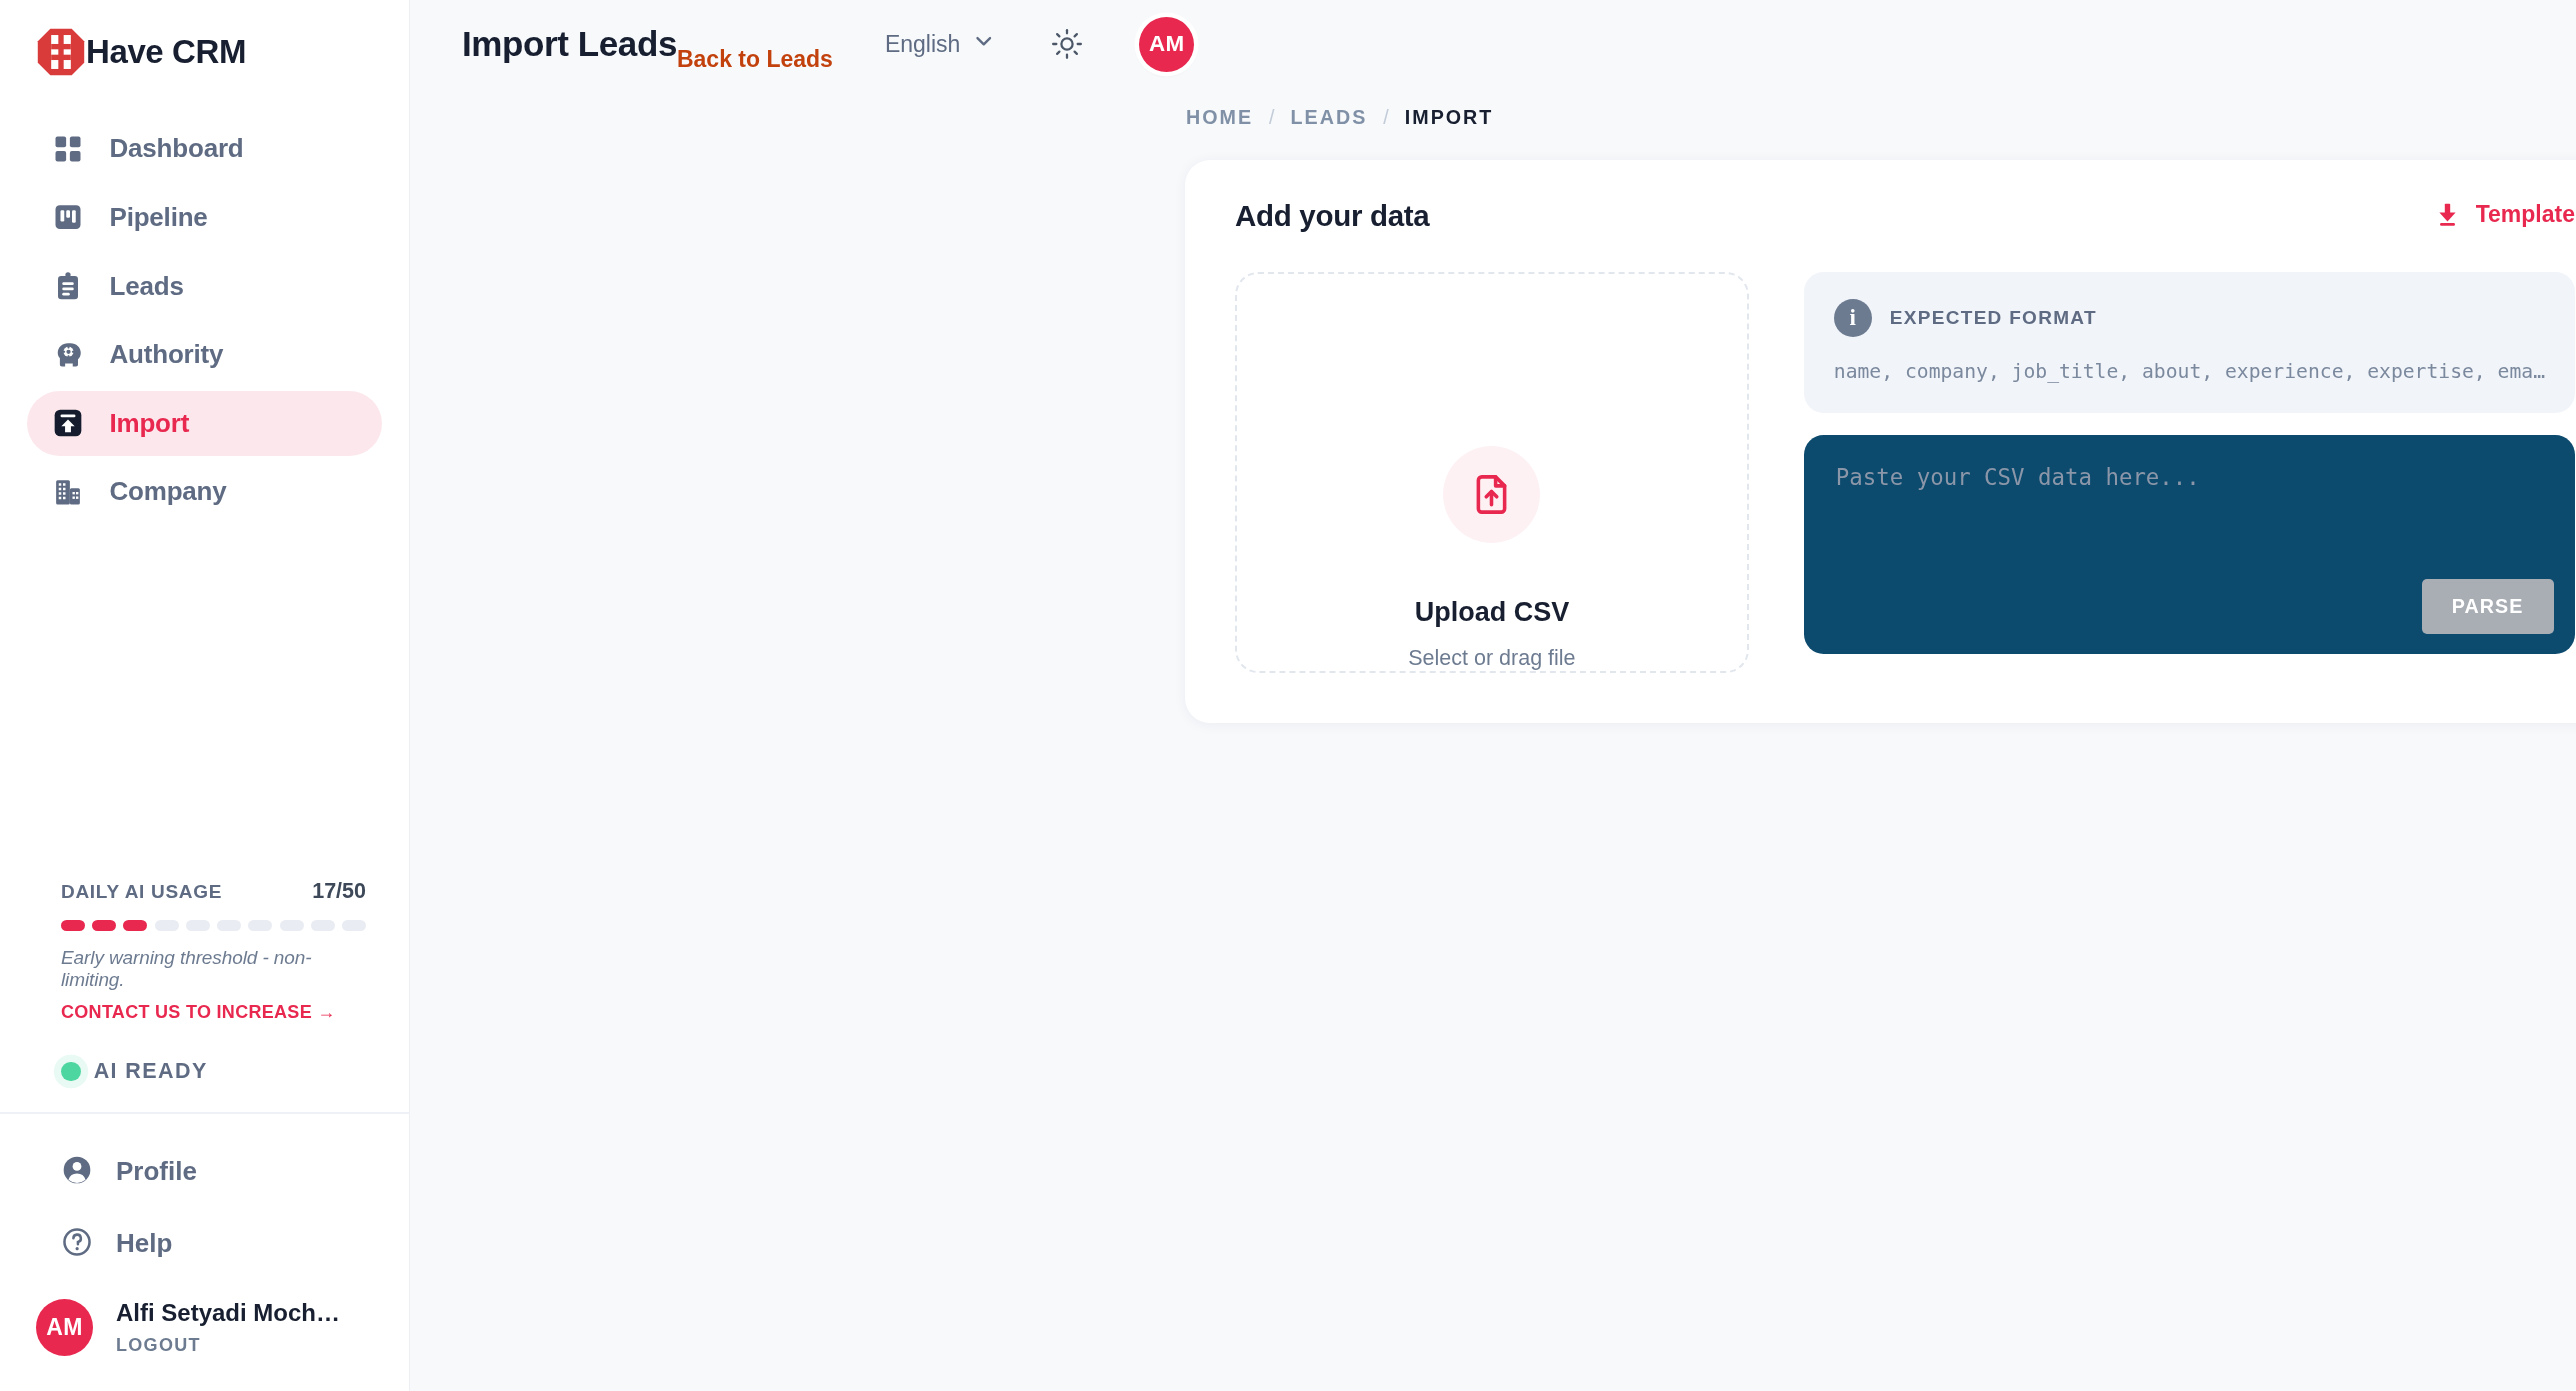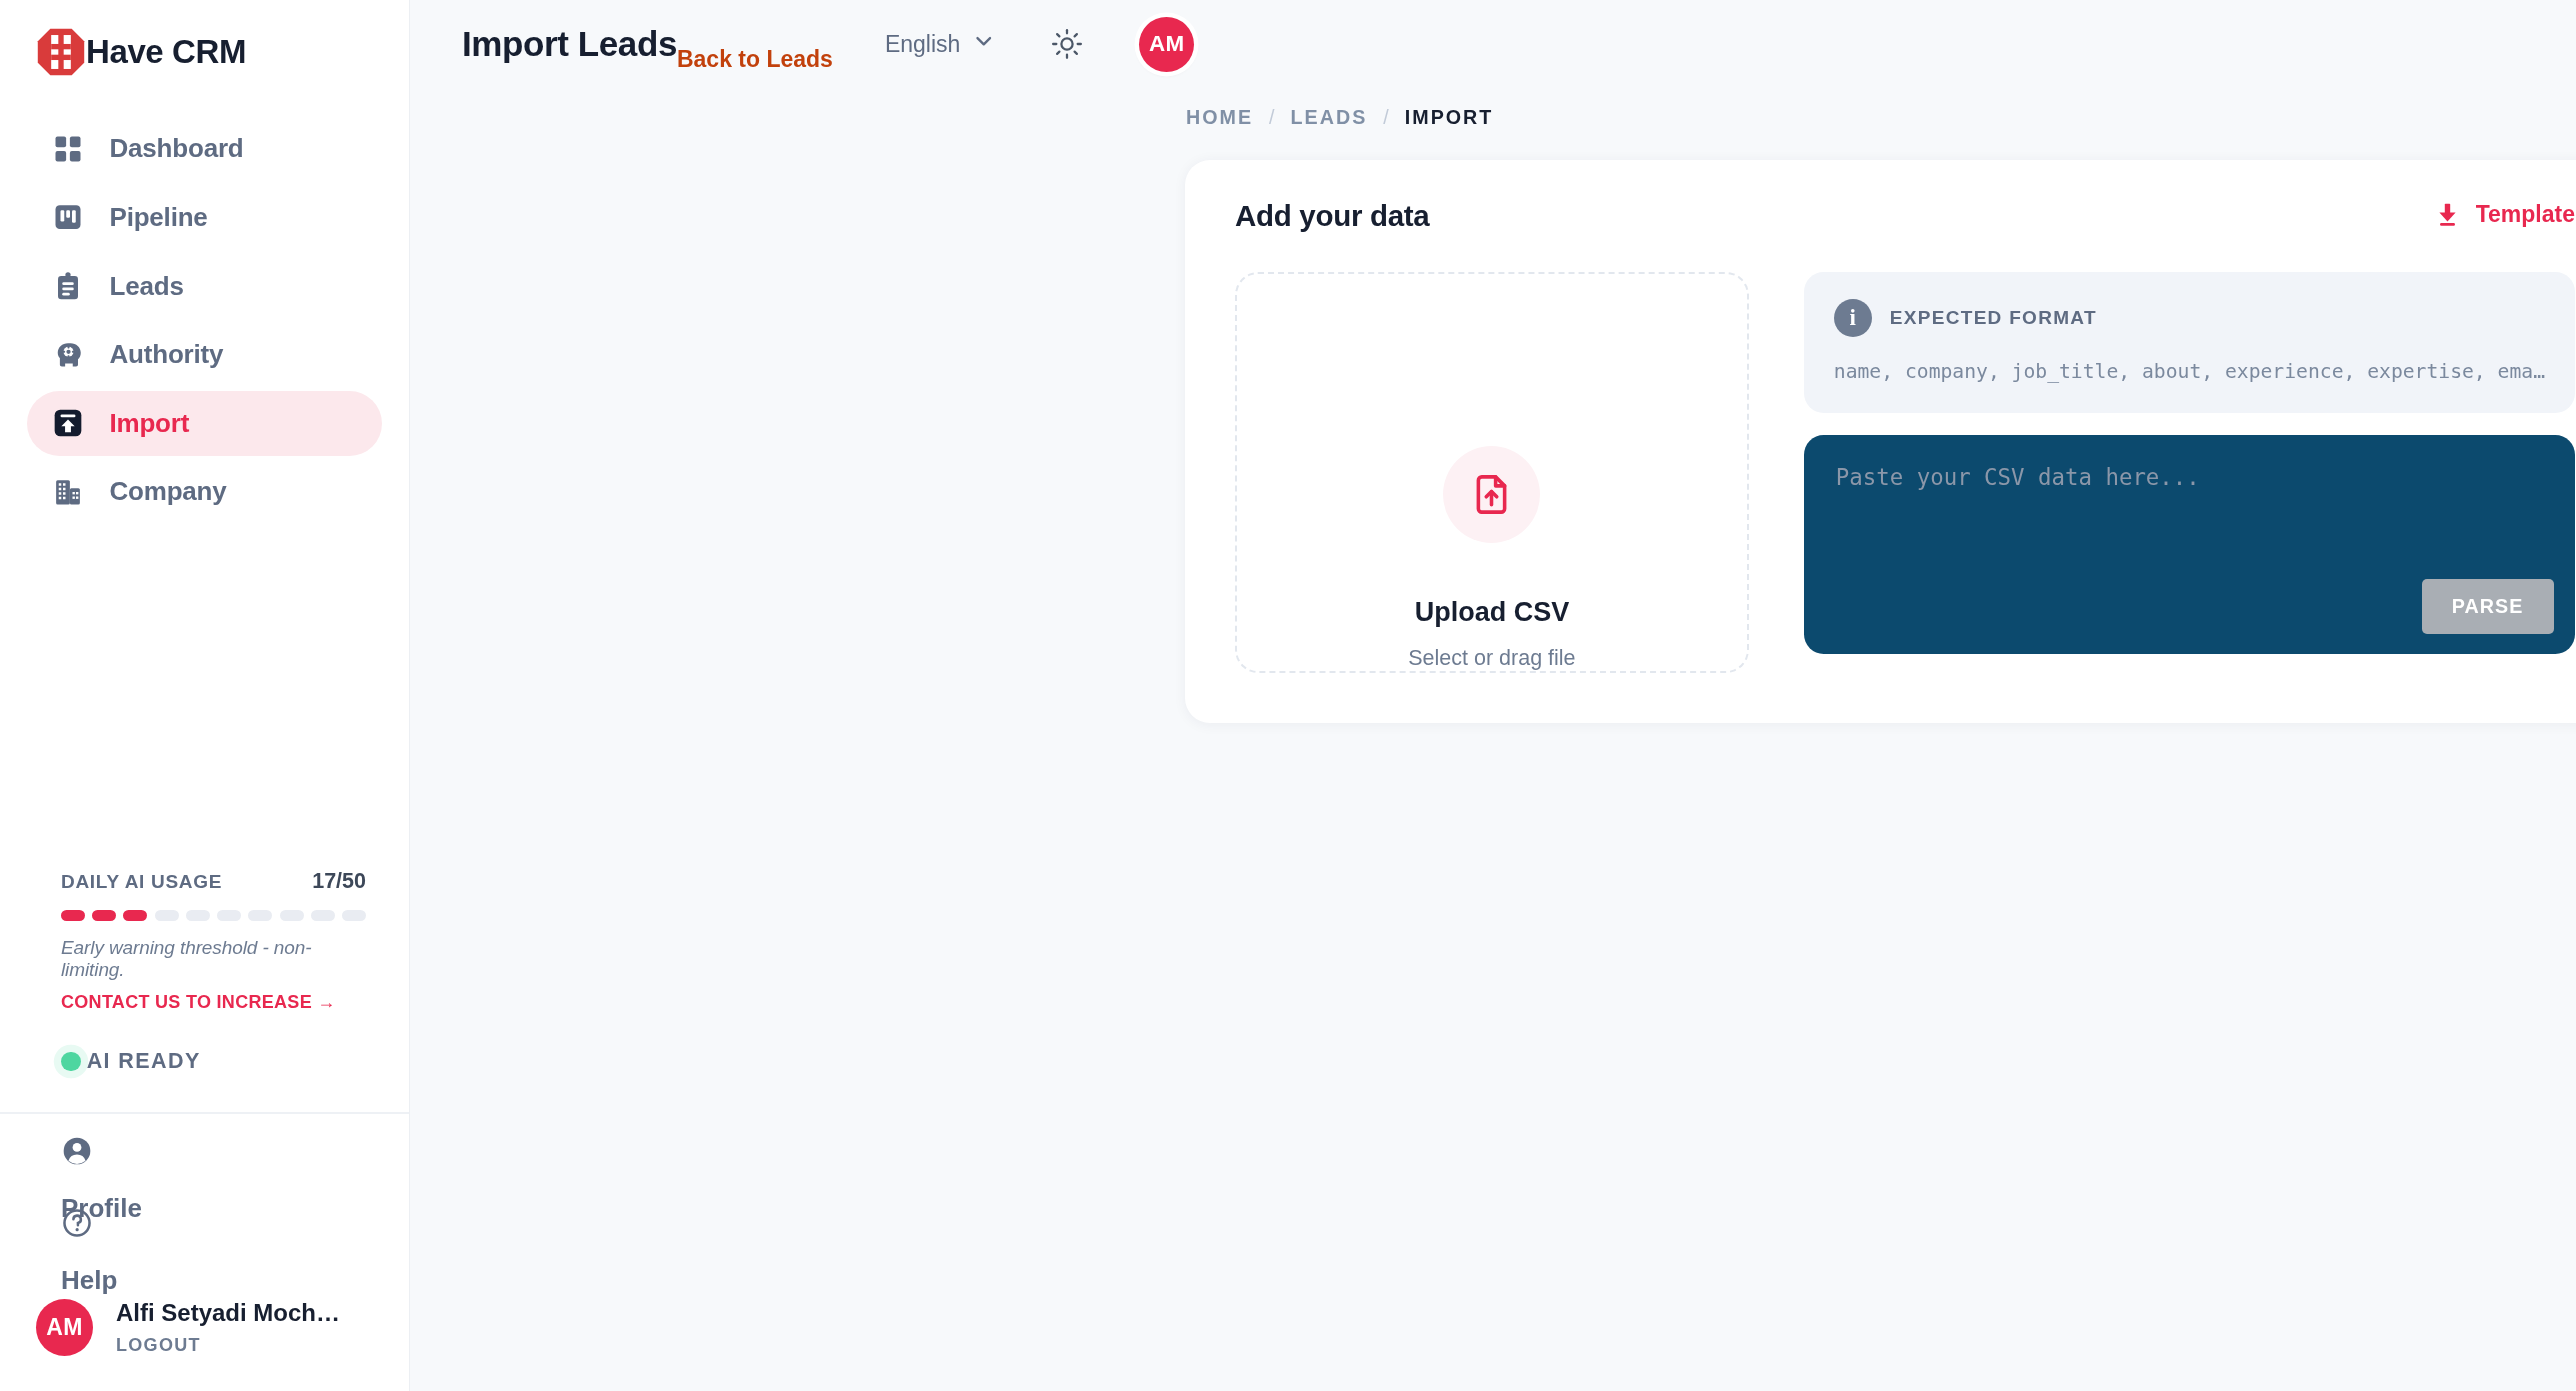--- a/index.html
+++ b/index.html
@@ -40,27 +40,27 @@
   .usage { padding:0 43px 0 61px; margin-bottom:36px; }
   .usage-top { display:flex; align-items:baseline; justify-content:space-between; margin-bottom:16px; }
   .usage-title { font-size:19px; font-weight:bold; color:#5e6b82; letter-spacing:0.7px; }
   .usage-count { font-size:21.5px; font-weight:bold; color:#3d4859; }
   .usage-bars { display:flex; gap:7.2px; margin-bottom:16px; }
   .seg { height:11.6px; flex:1 1 0; border-radius:6.3px; background:#e9ecf2; }
   .seg.on { background:#e8284f; }
   .usage-note { font-size:19px; font-style:italic; color:#6d7b91; margin-bottom:10.7px; letter-spacing:-0.1px; }
   .usage-cta { font-size:18px; font-weight:bold; color:#e8284f; letter-spacing:0.3px; cursor:pointer; }
 
-  .ai-ready { display:flex; align-items:center; gap:6px; padding:0 61px; margin-bottom:38px; }
+  .ai-ready { display:flex; align-items:center; gap:13px; padding:0 61px; margin-bottom:28px; }
   .ai-dot { width:19.7px; height:19.7px; border-radius:50%; background:#4ed6a0; box-shadow:0 0 0 7.2px rgba(78,214,160,.13); flex-shrink:0; }
   .ai-label { font-size:21.5px; font-weight:bold; color:#5e6b82; letter-spacing:1.4px; }
 
   .side-div { height:1.8px; background:#eef1f5; margin:0 0 21.5px 0; }
 
-  .foot-item { display:flex; align-items:flex-start; gap:23px; padding:0 61px; height:72px; cursor:pointer;flex-direction:column; }
+  .foot-item { display:flex; align-items:center; gap:23px; padding:0 61px; height:72px; cursor:pointer; }
   .foot-item .nav-label { font-size:26px; font-weight:bold; color:#5e6b82; }
 
   .user-row { display:flex; align-items:center; gap:23px; padding:19.7px 36px 36px 36px; }
   .avatar-lg {
     width:57px; height:57px; border-radius:50%;
     background:#e8284f; color:#fff;
     display:flex; align-items:center; justify-content:center;
     font-size:23px; font-weight:bold; letter-spacing:0.4px; flex-shrink:0;
   }
   .user-meta { display:flex; flex-direction:column; gap:7.2px; min-width:0; }

